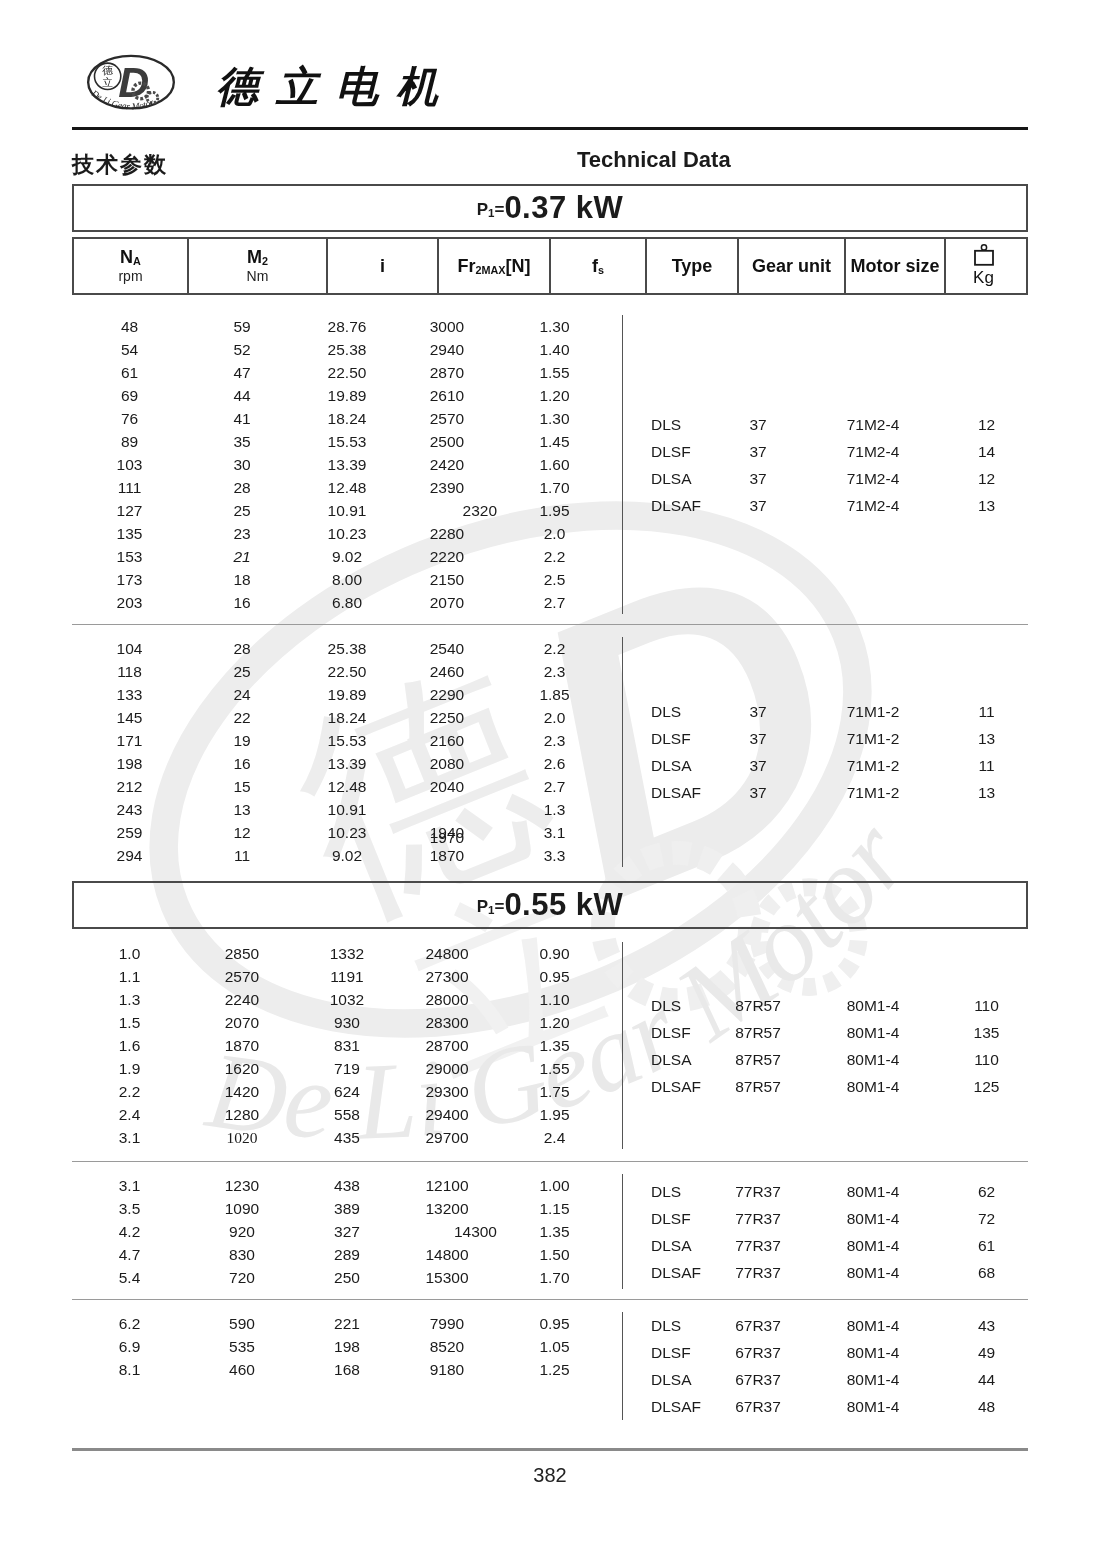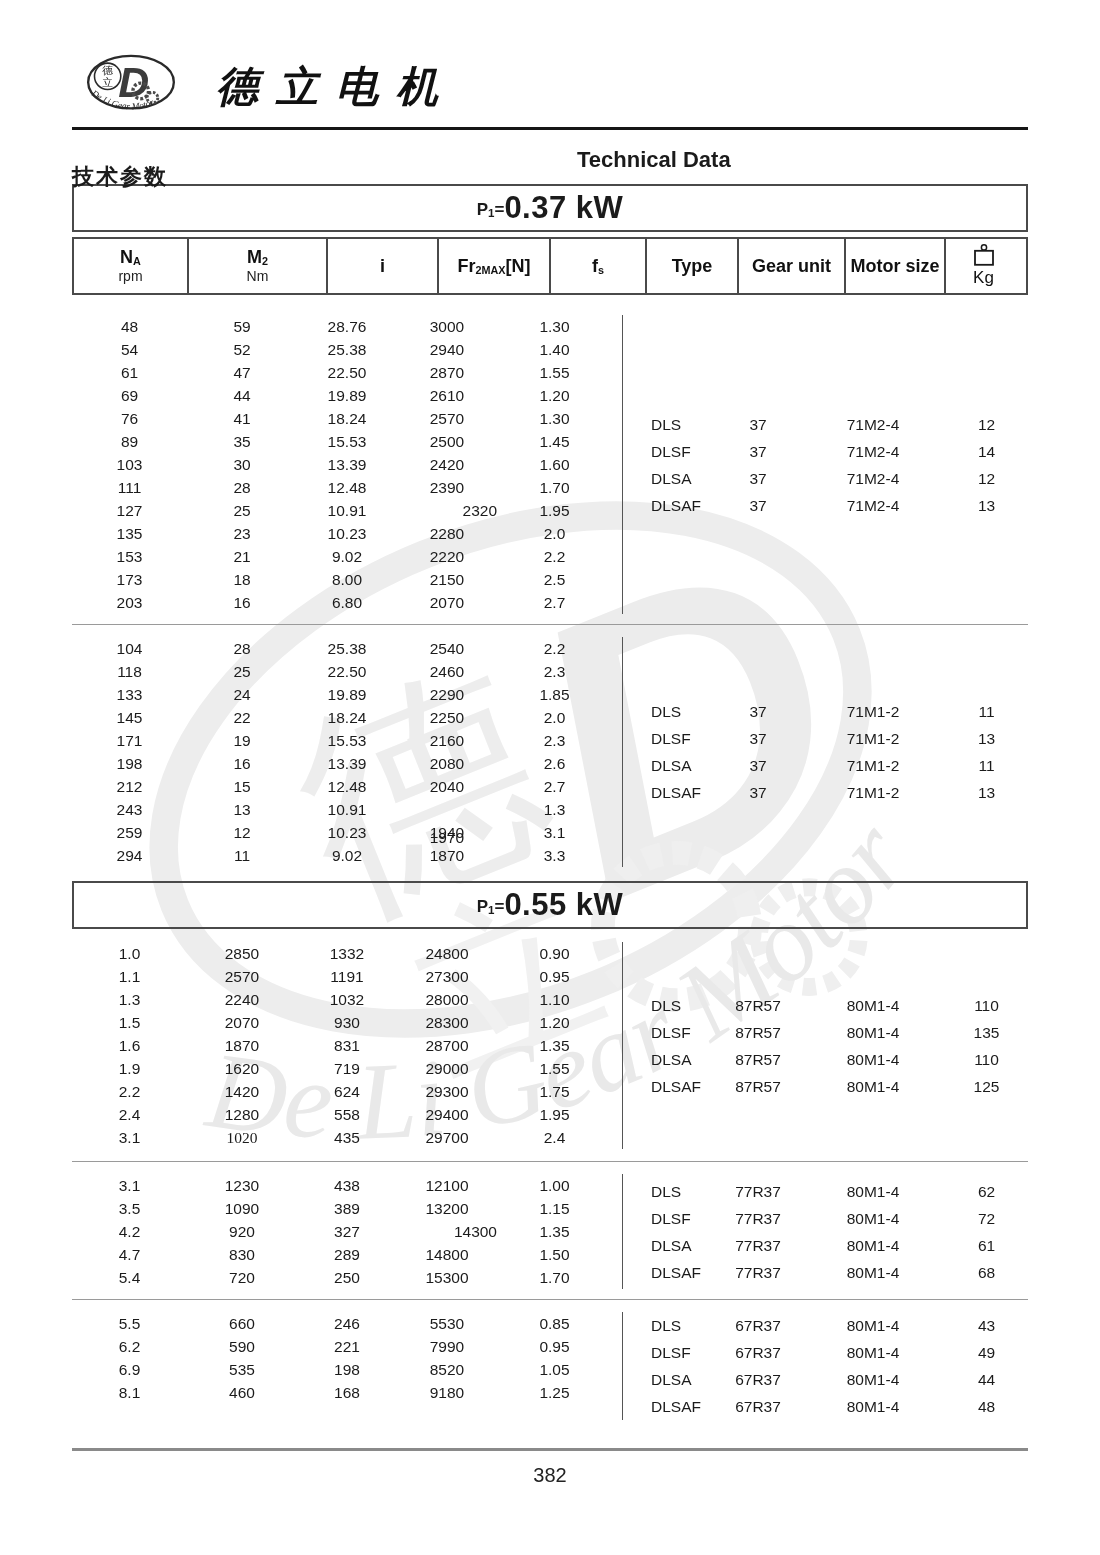--- a/index.html
+++ b/index.html
@@ -14,21 +14,21 @@
 
   
   .masthead { display:flex; align-items:center; height:74px; }
   .logo { width:118px; height:74px; flex:0 0 auto; }
   .brand { font-size:42px; font-weight:bold; font-style:italic; margin-left:26px; letter-spacing:18px;
            font-family:"Liberation Serif",serif; color:#111; white-space:nowrap; }
   .rule-heavy { height:3px; background:#161616; margin-top:3px; }
 
   
   .subhead { position:relative; margin-top:16px; height:30px; }
-  .subhead .cn { position:absolute; left:0; top:16px; font-size:22px; font-weight:bold; letter-spacing:2px; }
+  .subhead .cn { position:absolute; left:0; top:4px; font-size:22px; font-weight:bold; letter-spacing:2px; }
   .subhead .en { position:absolute; left:505px; top:1px; font-size:22px; font-weight:bold; }
 
   
   .title-box { border:2px solid #4a4a4a; height:48px; display:flex; align-items:flex-end; justify-content:center;
                margin-top:2px; padding-bottom:7px; }
   #data-area > .title-box:first-child { margin-top:8px; }
   .p-small { font-size:17px; font-weight:bold; line-height:1; padding-bottom:3px; }
   .p-small sub { font-size:.68em; vertical-align:-2px; }
   .p-big { font-size:31px; font-weight:bold; line-height:1; letter-spacing:.5px; }
 
@@ -212,21 +212,21 @@
             </div>
             <div class="row">
               <span class="cell" style="width: 115px;">135</span>
               <span class="cell" style="width: 110px;">23</span>
               <span class="cell" style="width: 100px;">10.23</span>
               <span class="cell" style="width: 100px;">2280</span>
               <span class="cell" style="width: 115px;">2.0</span>
             </div>
             <div class="row">
               <span class="cell" style="width: 115px;">153</span>
-              <span class="cell" style="width: 110px;">21</span>
+              <span class="cell" style="width: 110px; font-style: italic;">21</span>
               <span class="cell" style="width: 100px;">9.02</span>
               <span class="cell" style="width: 100px;">2220</span>
               <span class="cell" style="width: 115px;">2.2</span>
             </div>
             <div class="row">
               <span class="cell" style="width: 115px;">173</span>
               <span class="cell" style="width: 110px;">18</span>
               <span class="cell" style="width: 100px;">8.00</span>
               <span class="cell" style="width: 100px;">2150</span>
               <span class="cell" style="width: 115px;">2.5</span>
@@ -524,27 +524,20 @@
               <span class="icell" style="width: 100px;">DLSAF</span>
               <span class="icell" style="width: 70px;">77R37</span>
               <span class="icell" style="width: 160px;">80M1-4</span>
               <span class="icell" style="width: 67px;">68</span>
             </div>
           </div>
         </div>
         <div class="block sep" style="padding: 12px 0px 28px;">
           <div class="block-left">
             <div class="row">
-              <span class="cell" style="width: 115px;">5.5</span>
-              <span class="cell" style="width: 110px;">660</span>
-              <span class="cell" style="width: 100px;">246</span>
-              <span class="cell" style="width: 100px;">5530</span>
-              <span class="cell" style="width: 115px;">0.85</span>
-            </div>
-            <div class="row">
               <span class="cell" style="width: 115px;">6.2</span>
               <span class="cell" style="width: 110px;">590</span>
               <span class="cell" style="width: 100px;">221</span>
               <span class="cell" style="width: 100px;">7990</span>
               <span class="cell" style="width: 115px;">0.95</span>
             </div>
             <div class="row">
               <span class="cell" style="width: 115px;">6.9</span>
               <span class="cell" style="width: 110px;">535</span>
               <span class="cell" style="width: 100px;">198</span>

